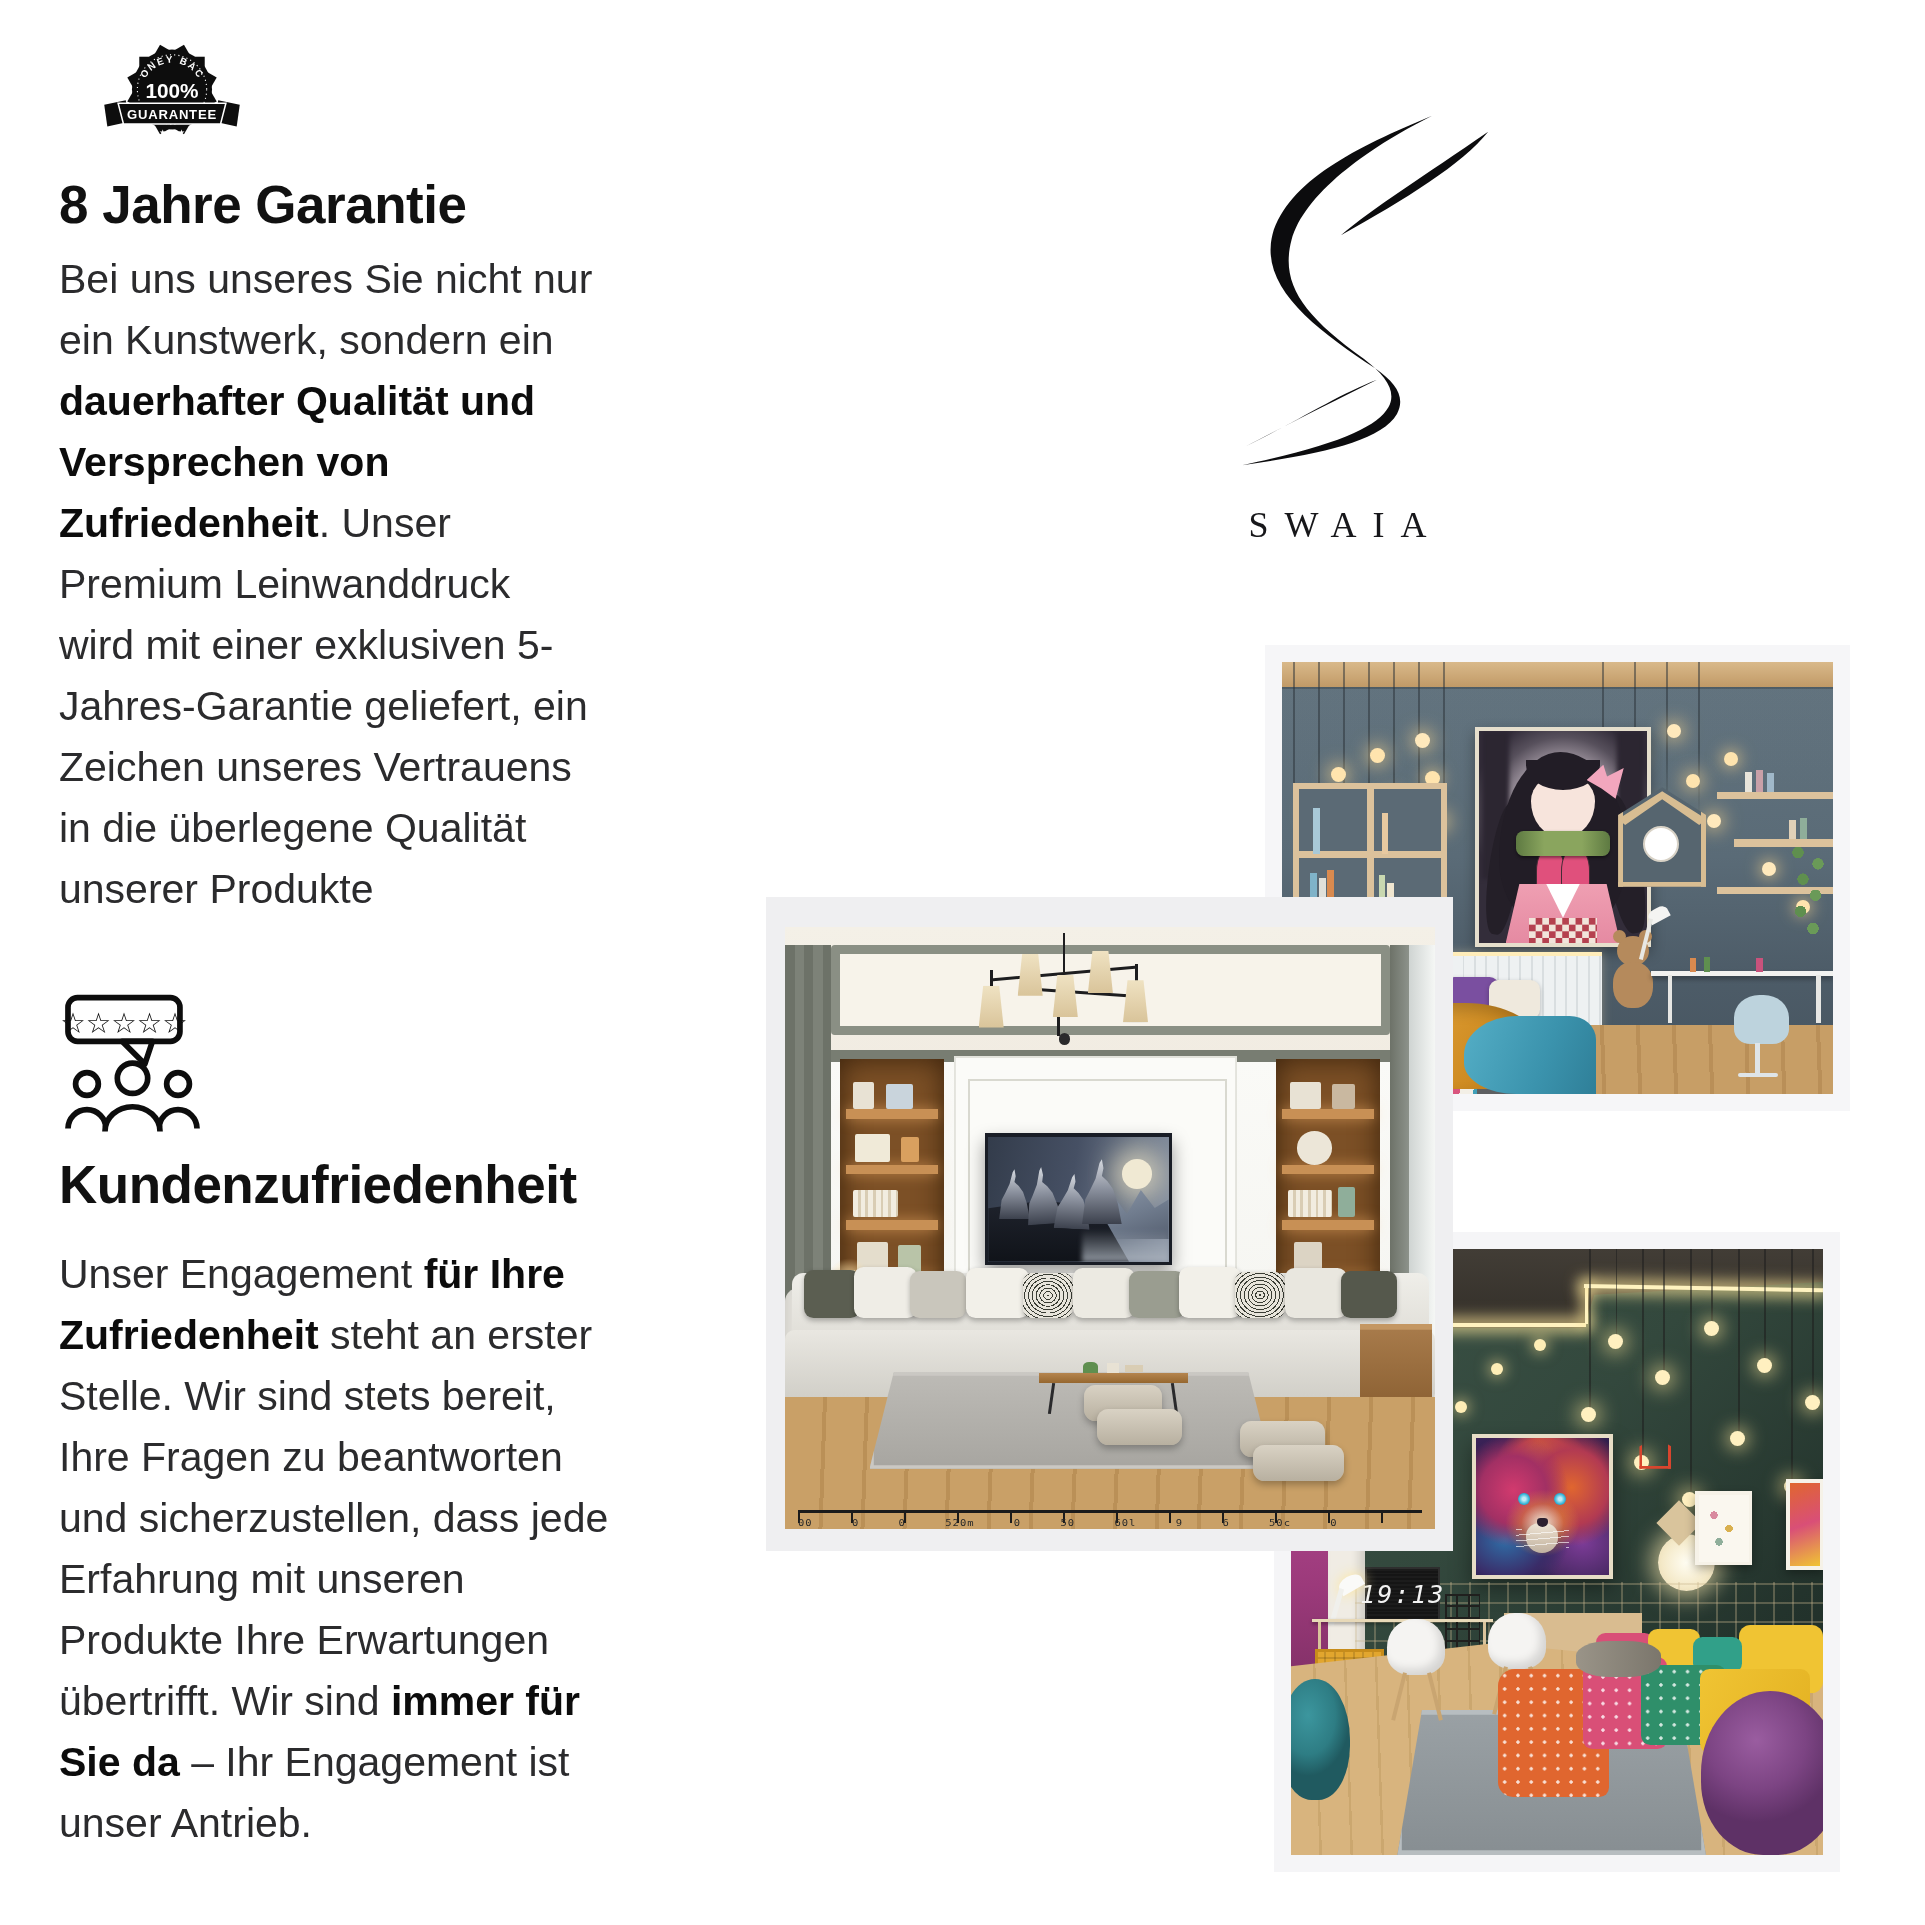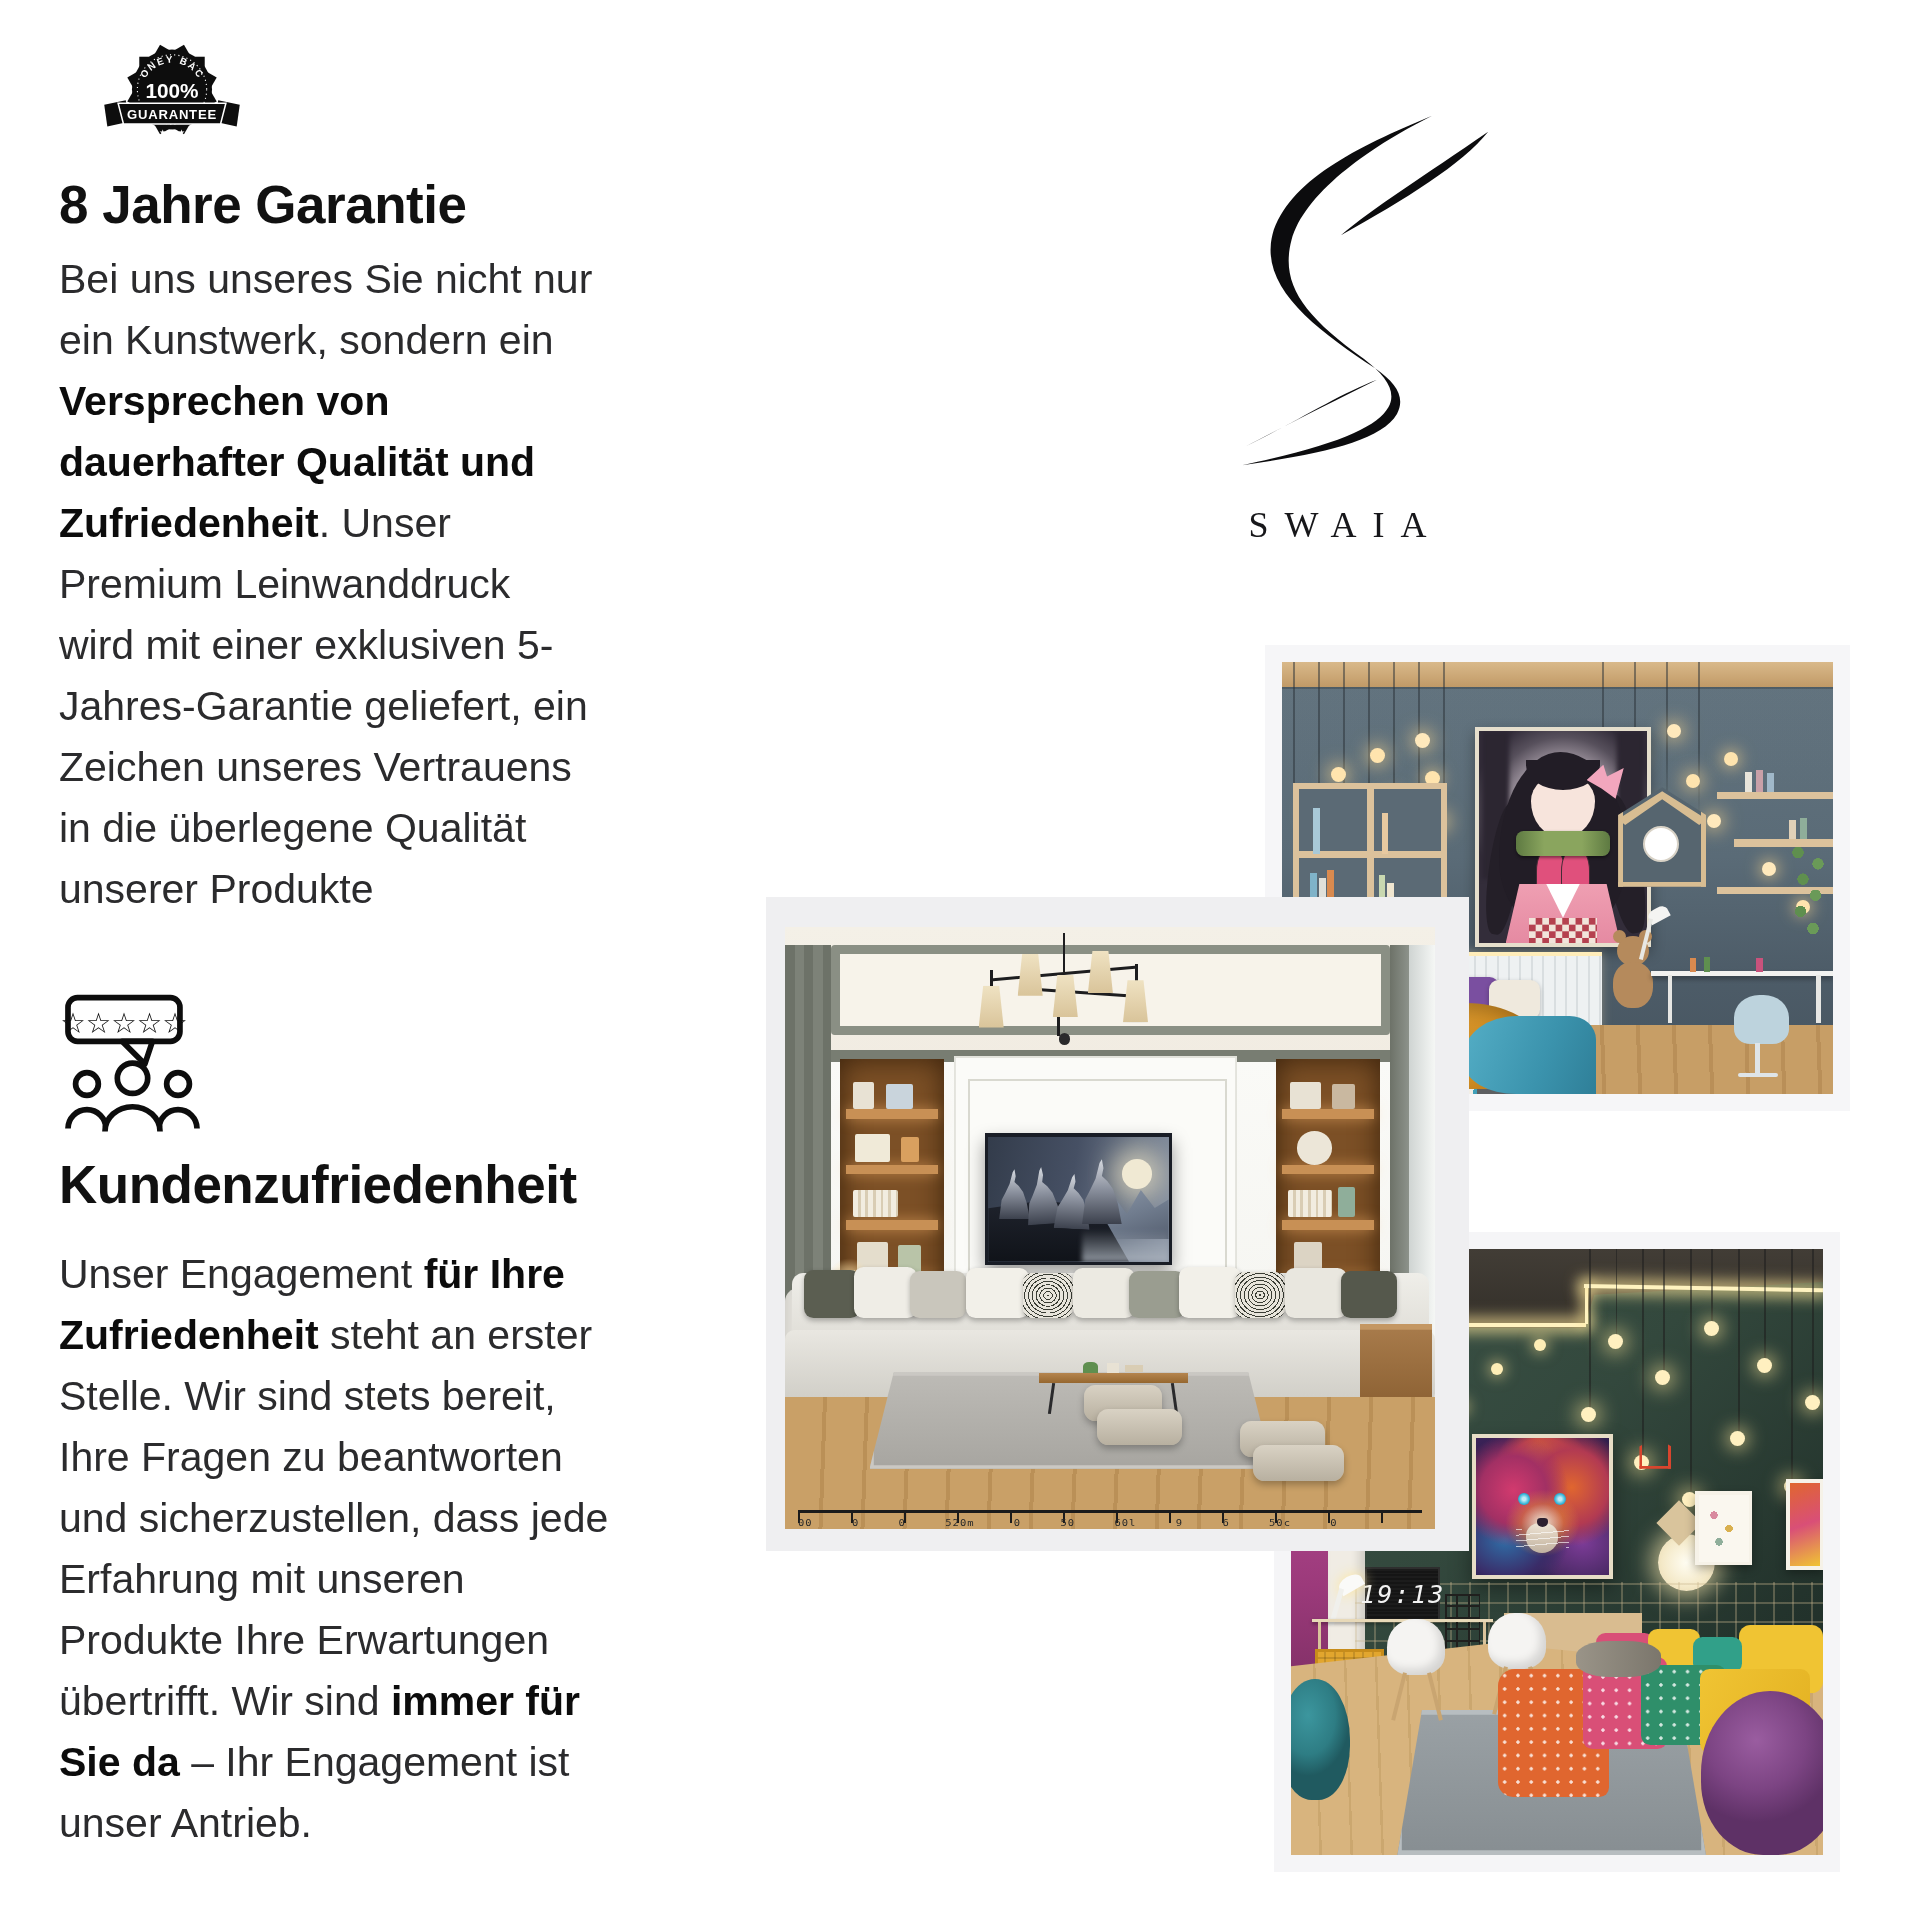--- a/index.html
+++ b/index.html
@@ -24,21 +24,21 @@
       font-family:"Liberation Serif","DejaVu Serif",serif;font-size:36px;color:#17171a;
       letter-spacing:16px;font-weight:400;}
 
   
   .card{position:absolute;background:#f5f5f7;}
   .photo{position:absolute;overflow:hidden;}
   #card-nezuko{left:1265px;top:645px;width:585px;height:466px;z-index:1;background:#f6f6f8;}
   #photo-nezuko{left:17px;top:17px;width:551px;height:432px;}
   #card-lion{left:1274px;top:1232px;width:566px;height:640px;z-index:2;background:#f5f5f7;}
   #photo-lion{left:17px;top:17px;width:532px;height:606px;font-style:italic;}
-  #card-living{left:766px;top:897px;width:687px;height:654px;z-index:3;background:#efeff1;padding-left:16px;}
+  #card-living{left:766px;top:897px;width:687px;height:654px;z-index:3;background:#efeff1;}
   #photo-living{left:19px;top:30px;width:650px;height:602px;}
 
   
   .glowdot{position:absolute;border-radius:50%;}
   .cord{position:absolute;width:1.9px;background:rgba(30,30,30,.55);top:0;}
 
   
   #photo-nezuko{background:linear-gradient(180deg,#67788416 0,#0000 30%),linear-gradient(180deg,#63747f 0%,#5a6b77 45%,#4d5c68 72%,#46545f 100%);}
   .nz-beam{left:0;top:0;width:100%;height:25px;background:linear-gradient(180deg,#d9b98a,#c19a67);box-shadow:0 1.9px 0 #00000033;}
   .nz-poster{left:35%;top:15%;width:32%;height:51%;background:#e6dfcd;box-shadow:0 5.7px 13.3px #00000055;padding:3.8px;box-sizing:border-box;}
@@ -203,22 +203,22 @@
     <text x="100" y="77" text-anchor="middle" font-family="Liberation Sans,sans-serif" font-size="27" font-weight="700" fill="#ffffff">100%</text>
     <path d="M30,84 L170,84 L163,111 L37,111 Z" fill="#0d0d0d" stroke="#ffffff" stroke-width="2"></path>
     <text x="100" y="104" text-anchor="middle" font-family="Liberation Sans,sans-serif" font-size="17" font-weight="700" fill="#ffffff" letter-spacing="1">GUARANTEE</text>
     <text x="100" y="125" text-anchor="middle" font-family="DejaVu Sans,sans-serif" font-size="10" fill="#ffffff">★ ★ ★</text>
   </svg>
 
   <div class="h1">8 Jahre Garantie</div>
   <div class="para" id="para1">
       <div class="tl"><span>Bei uns unseres Sie nicht nur</span></div>
       <div class="tl"><span>ein Kunstwerk, sondern ein</span></div>
+      <div class="tl"><b>dauerhafter Qualität und</b></div>
       <div class="tl"><b>Versprechen von</b></div>
-      <div class="tl"><b>dauerhafter Qualität und</b></div>
       <div class="tl"><b>Zufriedenheit</b><span>. Unser</span></div>
       <div class="tl"><span>Premium Leinwanddruck</span></div>
       <div class="tl"><span>wird mit einer exklusiven 5-</span></div>
       <div class="tl"><span>Jahres-Garantie geliefert, ein</span></div>
       <div class="tl"><span>Zeichen unseres Vertrauens</span></div>
       <div class="tl"><span>in die überlegene Qualität</span></div>
       <div class="tl"><span>unserer Produkte</span></div>
     </div>
 
   <svg class="iconsvg" style="left:61px;top:991px;" width="143" height="148" viewBox="0 0 150 156">

